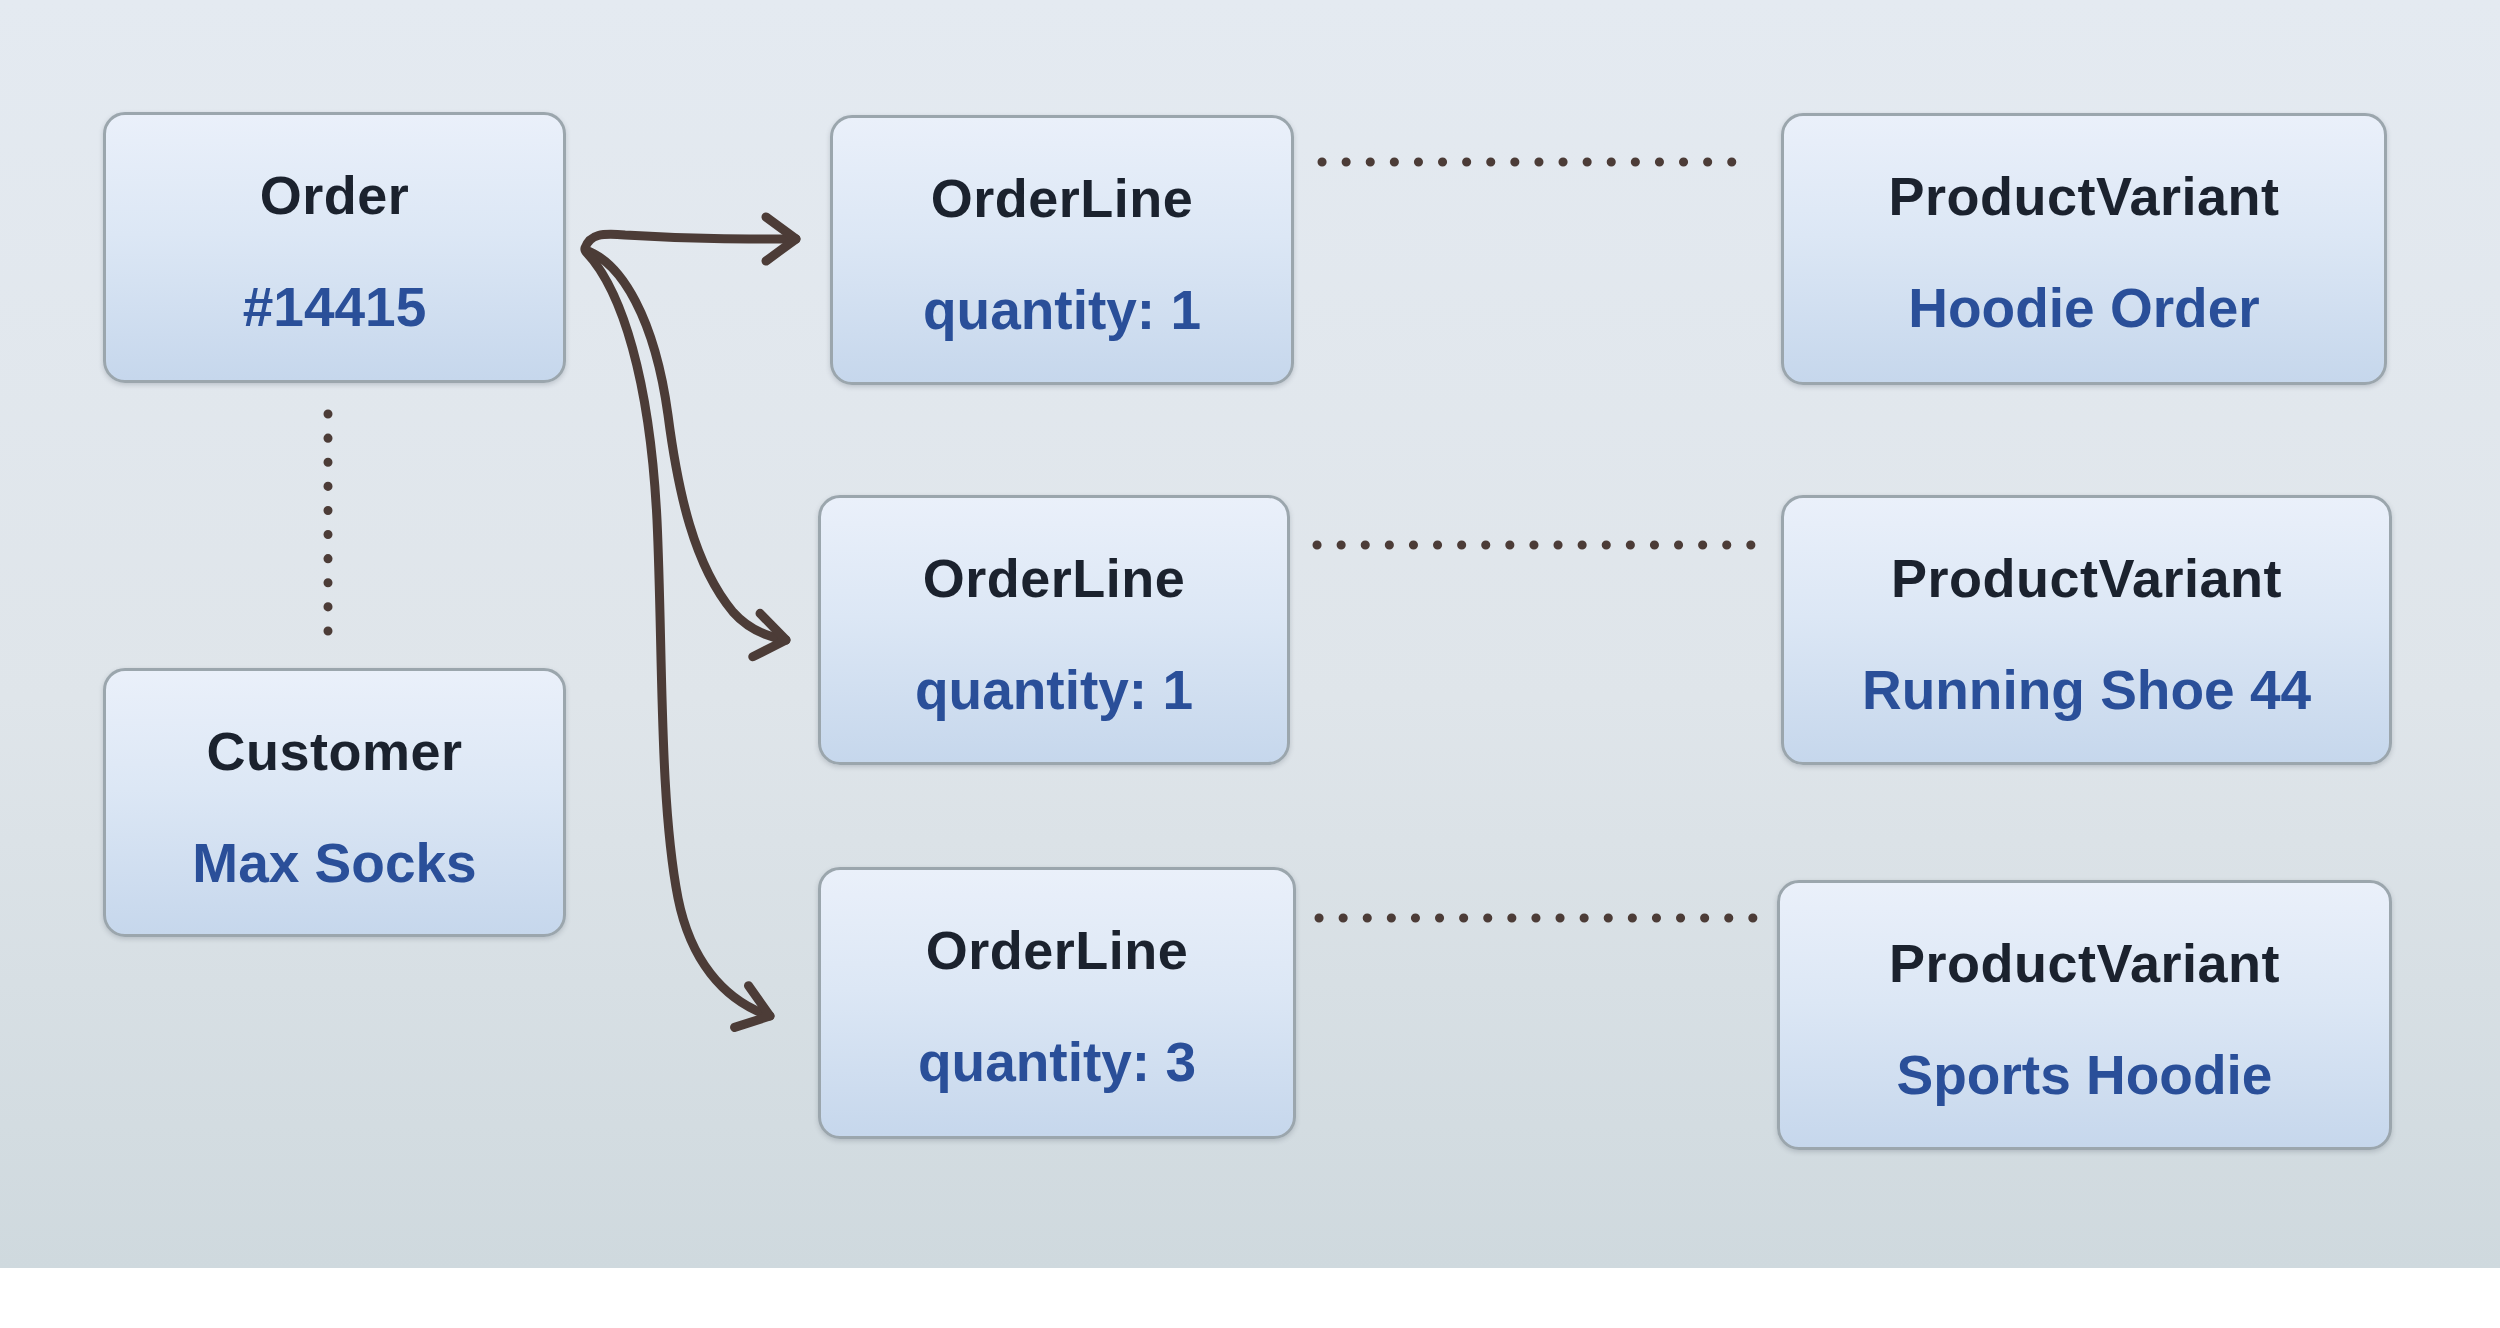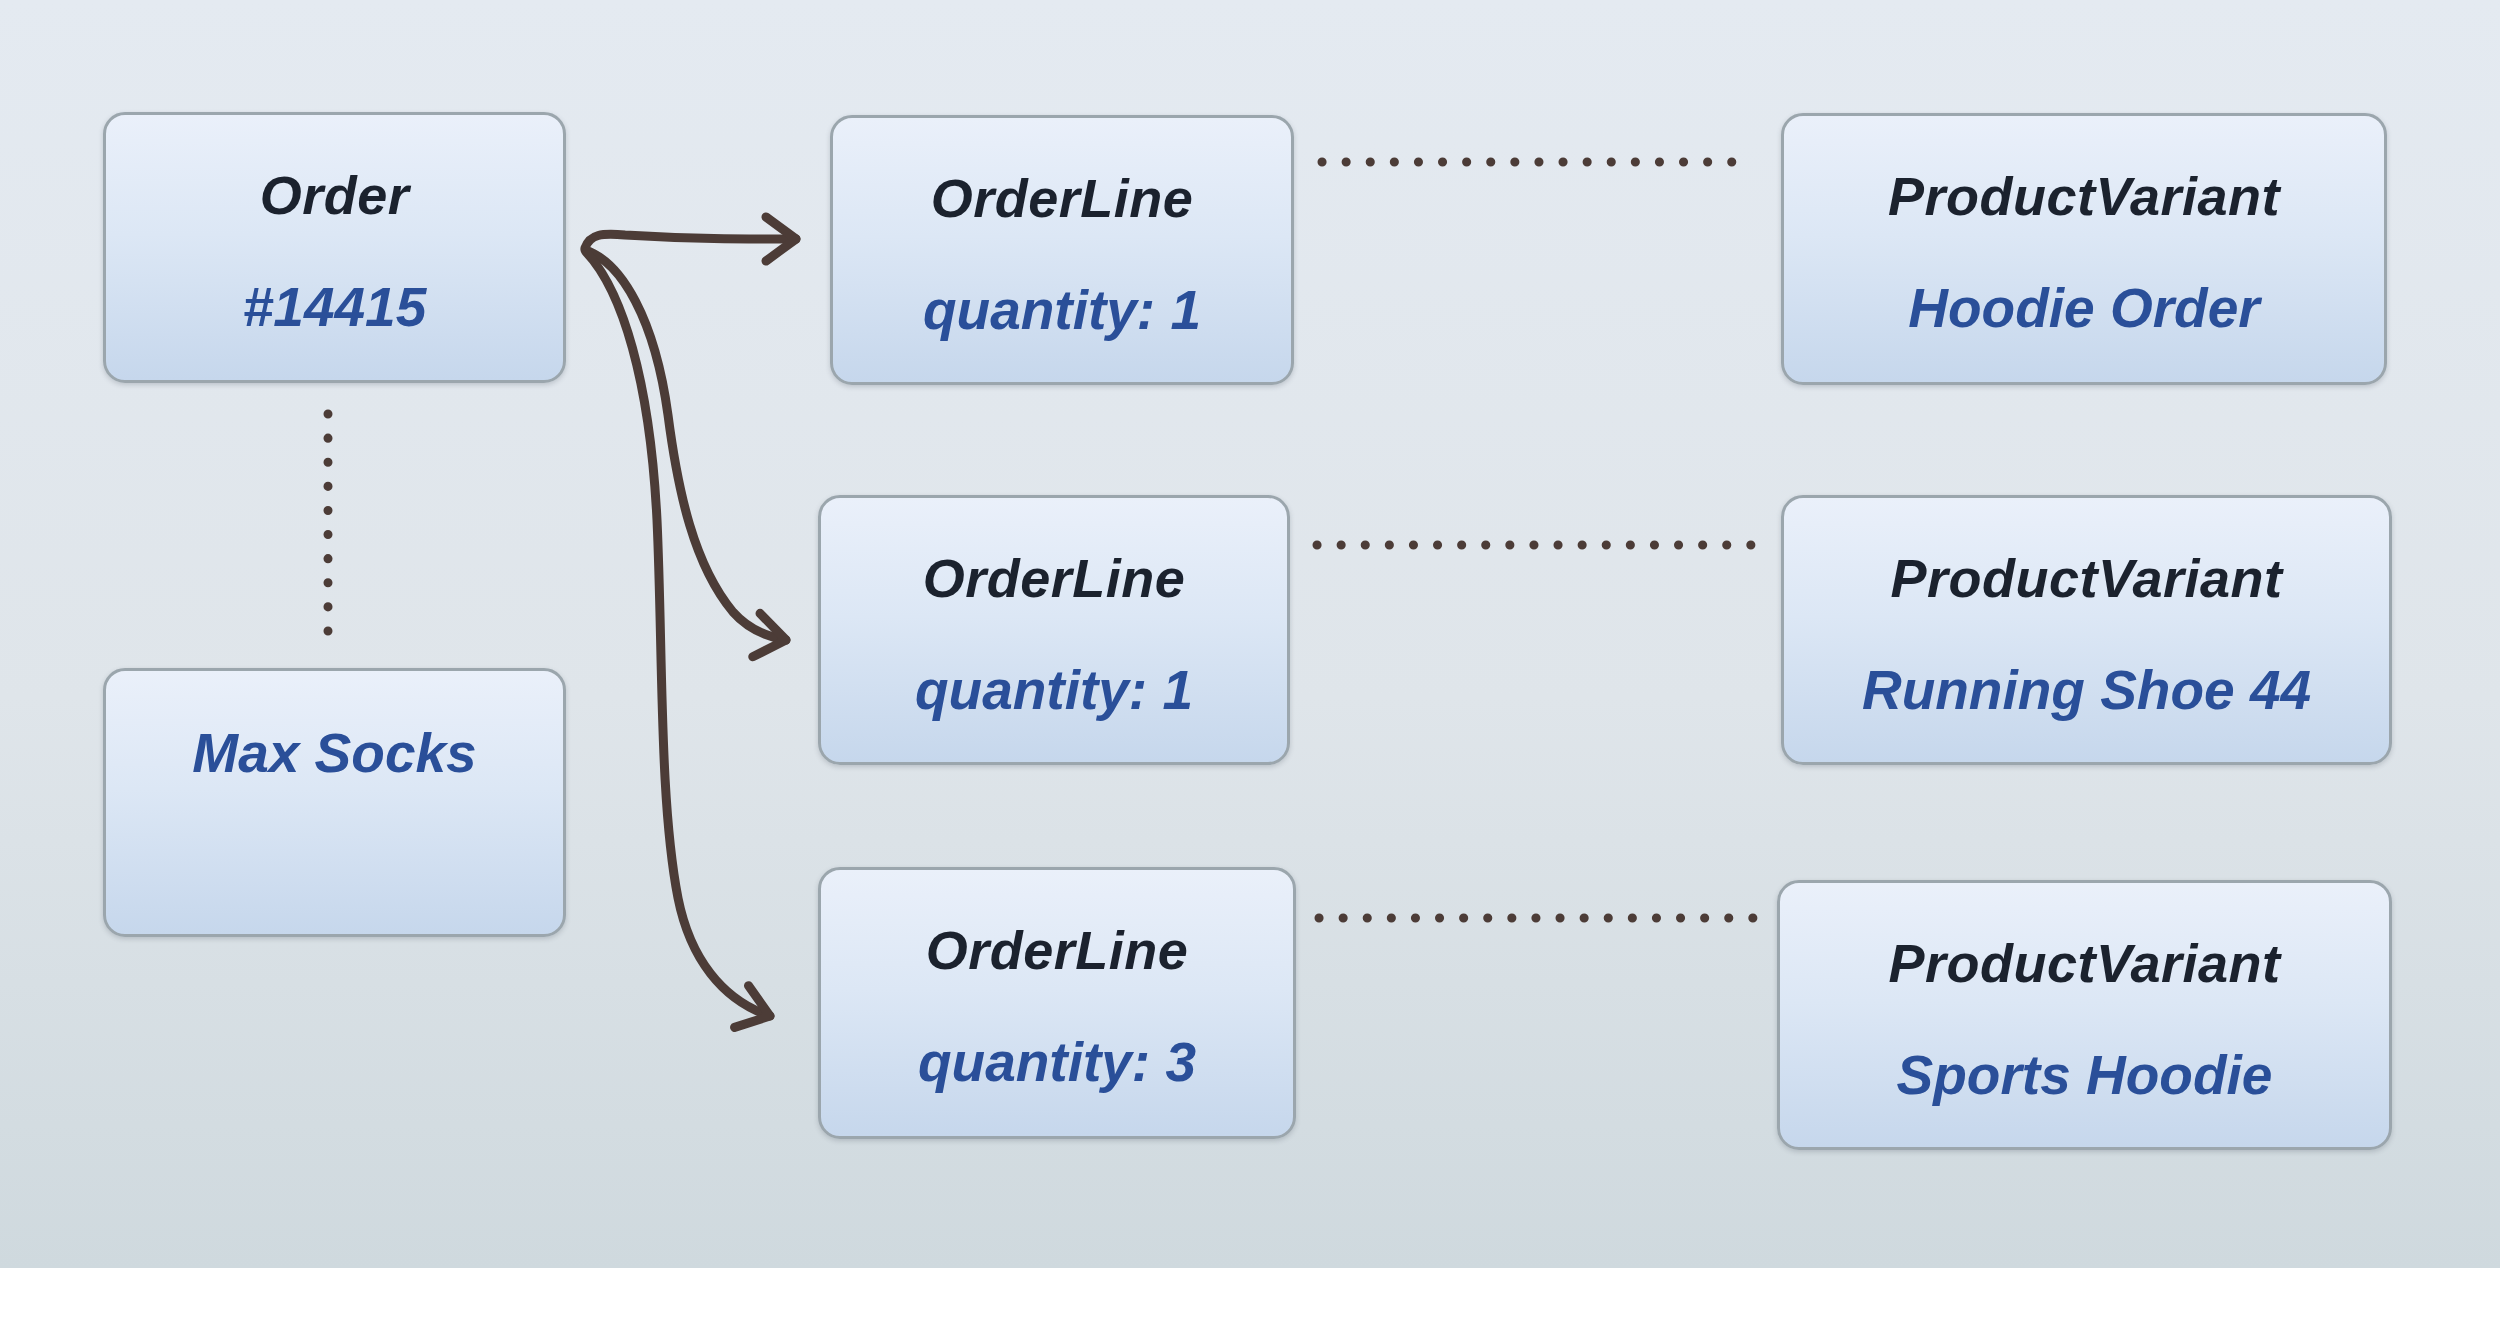--- a/index.html
+++ b/index.html
@@ -4,21 +4,20 @@
 <style>
   html, body { margin: 0; padding: 0; }
   body {
     font-family: "Liberation Sans", "DejaVu Sans", sans-serif;
     width: 2500px; height: 1328px; overflow: hidden;
   }
   .stage {
     position: relative;
     width: 2500px; height: 1268px;
     background: linear-gradient(180deg, #e4eaf1 0%, #dfe5ea 55%, #cfd9de 100%);
-    font-style: italic;
   }
   svg.connectors {
     position: absolute; left: 0; top: 0;
     width: 2500px; height: 1328px;
     pointer-events: none;
   }
   .box {
     position: absolute;
     box-sizing: border-box;
     border: 3.5px solid #9ba6ad;
@@ -84,20 +83,21 @@
     <line class="dotted-link" x1="1317" y1="545" x2="1762" y2="545" stroke="#4c3c37"></line>
     <line class="dotted-link" x1="1319" y1="918" x2="1770" y2="918" stroke="#4c3c37"></line>
   </svg>
 
   <div class="box pos-order">
     <div class="box-title">Order</div>
     <div class="box-value">#14415</div>
   </div>
 
   <div class="box pos-customer">
+    <div class="box-title">Customer</div>
     <div class="box-value">Max Socks</div>
   </div>
 
   <div class="box pos-ol1">
     <div class="box-title">OrderLine</div>
     <div class="box-value">quantity: 1</div>
   </div>
 
   <div class="box pos-ol2">
     <div class="box-title">OrderLine</div>

